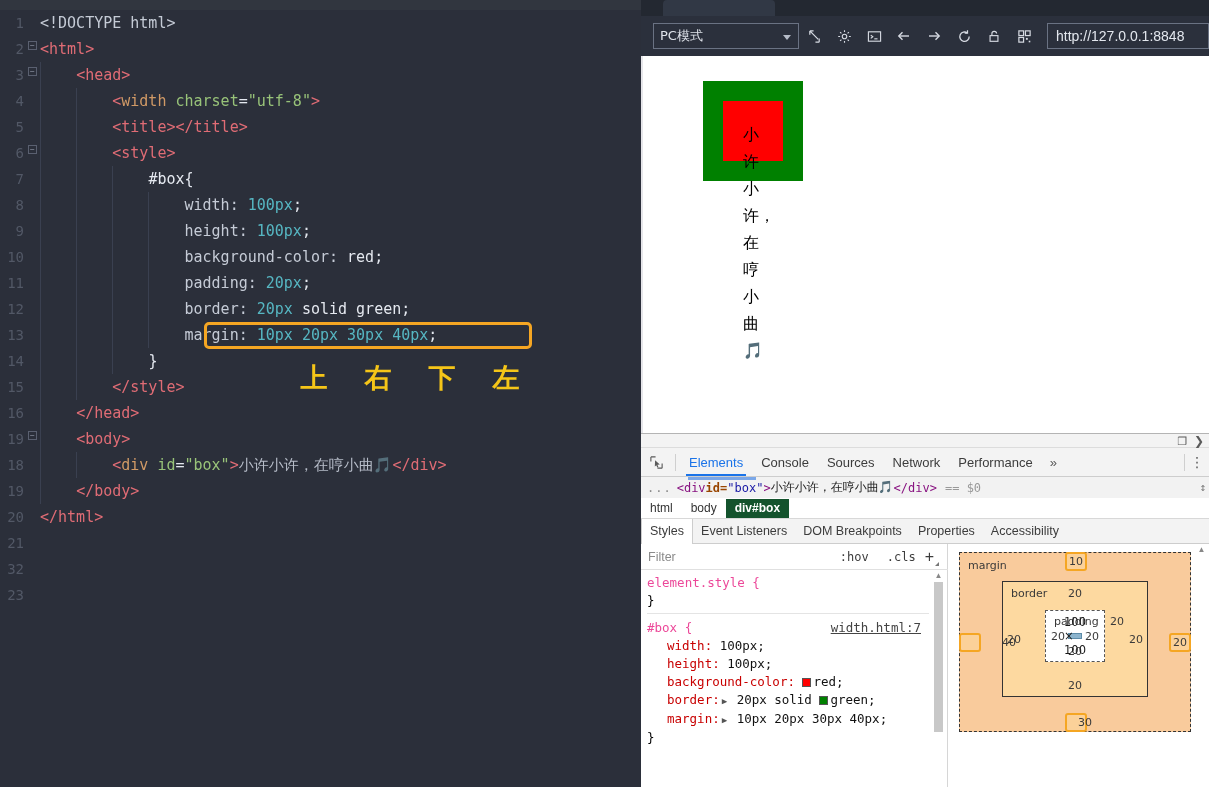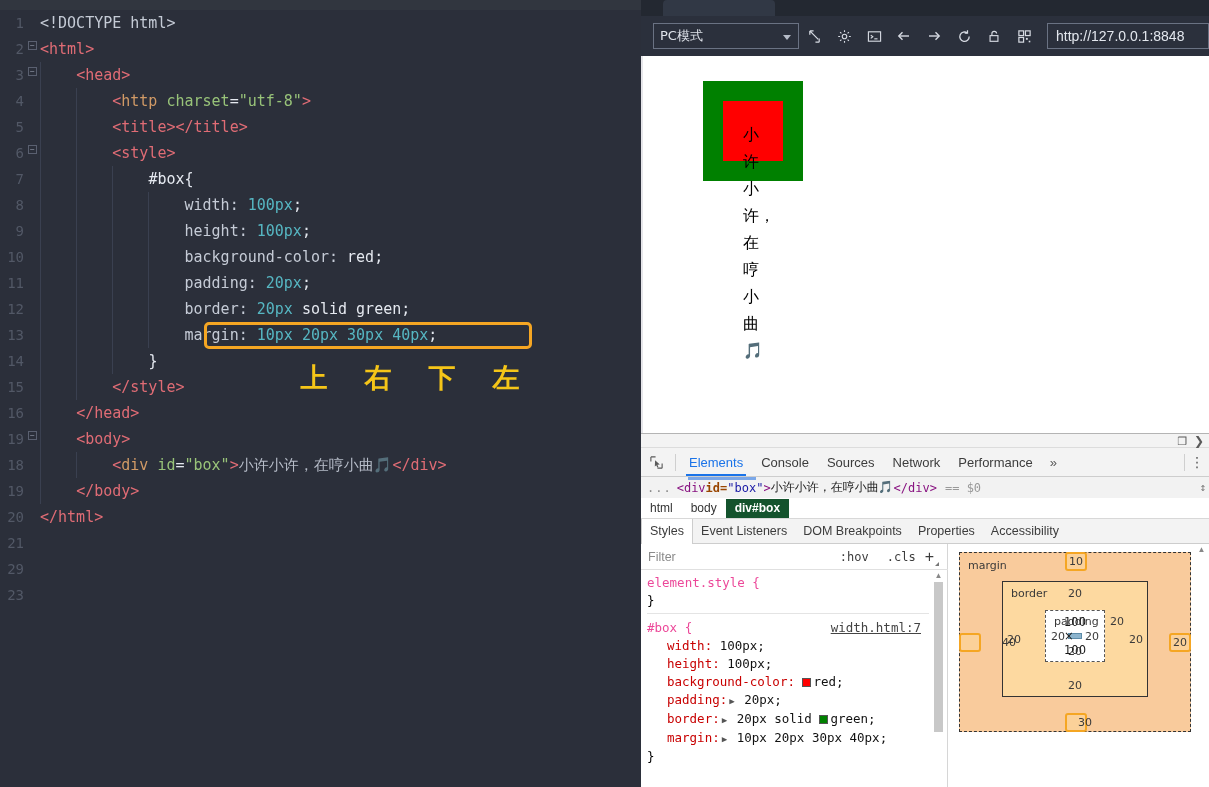--- a/index.html
+++ b/index.html
@@ -406,39 +406,39 @@
 <body>
 
 <div id="app">
 
   <div id="editor">
     <div id="editor-top-strip"></div>
     <div id="code-area">
         <div class="cline"><span class="lnum">1</span><span class="doct">&lt;!DOCTYPE html&gt;</span></div>
         <div class="cline"><span class="lnum">2</span><span class="fold">−</span><span class="tg">&lt;html&gt;</span></div>
         <div class="cline"><span class="lnum">3</span><span class="fold">−</span>    <span class="tg">&lt;head&gt;</span><div class="guide" style="left: 40px;"></div></div>
-        <div class="cline"><span class="lnum">4</span>        <span class="tg">&lt;</span><span class="at">http</span> <span class="st">charset</span><span class="pl">=</span><span class="st">"utf-8"</span><span class="tg">&gt;</span><div class="guide" style="left: 40px;"></div><div class="guide" style="left: 76px;"></div></div>
+        <div class="cline"><span class="lnum">4</span>        <span class="tg">&lt;</span><span class="at">width</span> <span class="st">charset</span><span class="pl">=</span><span class="st">"utf-8"</span><span class="tg">&gt;</span><div class="guide" style="left: 40px;"></div><div class="guide" style="left: 76px;"></div></div>
         <div class="cline"><span class="lnum">5</span>        <span class="tg">&lt;title&gt;&lt;/title&gt;</span><div class="guide" style="left: 40px;"></div><div class="guide" style="left: 76px;"></div></div>
         <div class="cline"><span class="lnum">6</span><span class="fold">−</span>        <span class="tg">&lt;style&gt;</span><div class="guide" style="left: 40px;"></div><div class="guide" style="left: 76px;"></div></div>
         <div class="cline"><span class="lnum">7</span>            <span class="sel">#box{</span><div class="guide" style="left: 40px;"></div><div class="guide" style="left: 76px;"></div><div class="guide" style="left: 112px;"></div></div>
         <div class="cline"><span class="lnum">8</span>                <span class="prop">width:</span> <span class="num">100px</span><span class="pl">;</span><div class="guide" style="left: 40px;"></div><div class="guide" style="left: 76px;"></div><div class="guide" style="left: 112px;"></div><div class="guide" style="left: 148px;"></div></div>
         <div class="cline"><span class="lnum">9</span>                <span class="prop">height:</span> <span class="num">100px</span><span class="pl">;</span><div class="guide" style="left: 40px;"></div><div class="guide" style="left: 76px;"></div><div class="guide" style="left: 112px;"></div><div class="guide" style="left: 148px;"></div></div>
         <div class="cline"><span class="lnum">10</span>                <span class="prop">background-color:</span> <span class="pl">red;</span><div class="guide" style="left: 40px;"></div><div class="guide" style="left: 76px;"></div><div class="guide" style="left: 112px;"></div><div class="guide" style="left: 148px;"></div></div>
         <div class="cline"><span class="lnum">11</span>                <span class="prop">padding:</span> <span class="num">20px</span><span class="pl">;</span><div class="guide" style="left: 40px;"></div><div class="guide" style="left: 76px;"></div><div class="guide" style="left: 112px;"></div><div class="guide" style="left: 148px;"></div></div>
         <div class="cline"><span class="lnum">12</span>                <span class="prop">border:</span> <span class="num">20px</span> <span class="pl">solid green;</span><div class="guide" style="left: 40px;"></div><div class="guide" style="left: 76px;"></div><div class="guide" style="left: 112px;"></div><div class="guide" style="left: 148px;"></div></div>
         <div class="cline"><span class="lnum">13</span>                <span class="prop">margin:</span> <span class="num">10px</span> <span class="num">20px</span> <span class="num">30px</span> <span class="num">40px</span><span class="pl">;</span><div class="guide" style="left: 40px;"></div><div class="guide" style="left: 76px;"></div><div class="guide" style="left: 112px;"></div><div class="guide" style="left: 148px;"></div></div>
         <div class="cline"><span class="lnum">14</span>            <span class="sel">}</span><div class="guide" style="left: 40px;"></div><div class="guide" style="left: 76px;"></div><div class="guide" style="left: 112px;"></div></div>
         <div class="cline"><span class="lnum">15</span>        <span class="tg">&lt;/style&gt;</span><div class="guide" style="left: 40px;"></div><div class="guide" style="left: 76px;"></div></div>
         <div class="cline"><span class="lnum">16</span>    <span class="tg">&lt;/head&gt;</span><div class="guide" style="left: 40px;"></div></div>
         <div class="cline"><span class="lnum">19</span><span class="fold">−</span>    <span class="tg">&lt;body&gt;</span><div class="guide" style="left: 40px;"></div></div>
         <div class="cline"><span class="lnum">18</span>        <span class="tg">&lt;</span><span class="at">div</span> <span class="st">id</span><span class="pl">=</span><span class="st">"box"</span><span class="tg">&gt;</span><span class="cjk">小许小许，在哼小曲🎵</span><span class="tg">&lt;/div&gt;</span><div class="guide" style="left: 40px;"></div><div class="guide" style="left: 76px;"></div></div>
         <div class="cline"><span class="lnum">19</span>    <span class="tg">&lt;/body&gt;</span><div class="guide" style="left: 40px;"></div></div>
         <div class="cline"><span class="lnum">20</span><span class="tg">&lt;/html&gt;</span></div>
         <div class="cline"><span class="lnum">21</span></div>
-        <div class="cline"><span class="lnum">29</span></div>
+        <div class="cline"><span class="lnum">32</span></div>
         <div class="cline"><span class="lnum">23</span></div>
       </div>
     <div id="margin-highlight"></div>
     <div id="annot">
       <span>上</span>
       <span>右</span>
       <span>下</span>
       <span>左</span>
     </div>
   </div>
@@ -604,21 +604,20 @@
           <div>
             <div><span class="selname">element.style {</span></div>
             <div>}</div>
           </div>
           <div class="rule-sep"></div>
           <div>
             <div><span class="selname">#box {</span><span class="srcfile">width.html:7</span></div>
             <div class="indent"><span class="pname">width:</span> <span class="pval">100px;</span></div>
             <div class="indent"><span class="pname">height:</span> <span class="pval">100px;</span></div>
             <div class="indent"><span class="pname">background-color:</span> <span class="swatch" style="background:#ff0000"></span><span class="pval">red;</span></div>
-            <div class="indent"><span class="pname">padding:</span><span class="tri">▶</span> <span class="pval">20px;</span></div>
             <div class="indent"><span class="pname">border:</span><span class="tri">▶</span> <span class="pval">20px solid </span><span class="swatch" style="background:#008000"></span><span class="pval">green;</span></div>
             <div class="indent"><span class="pname">margin:</span><span class="tri">▶</span> <span class="pval">10px 20px 30px 40px;</span></div>
             <div>}</div>
           </div>
         </div>
       <div id="styles-scroll">
         <div class="track"></div>
         <div class="uparr">▲</div>
         <div class="thumb"></div>
       </div>

